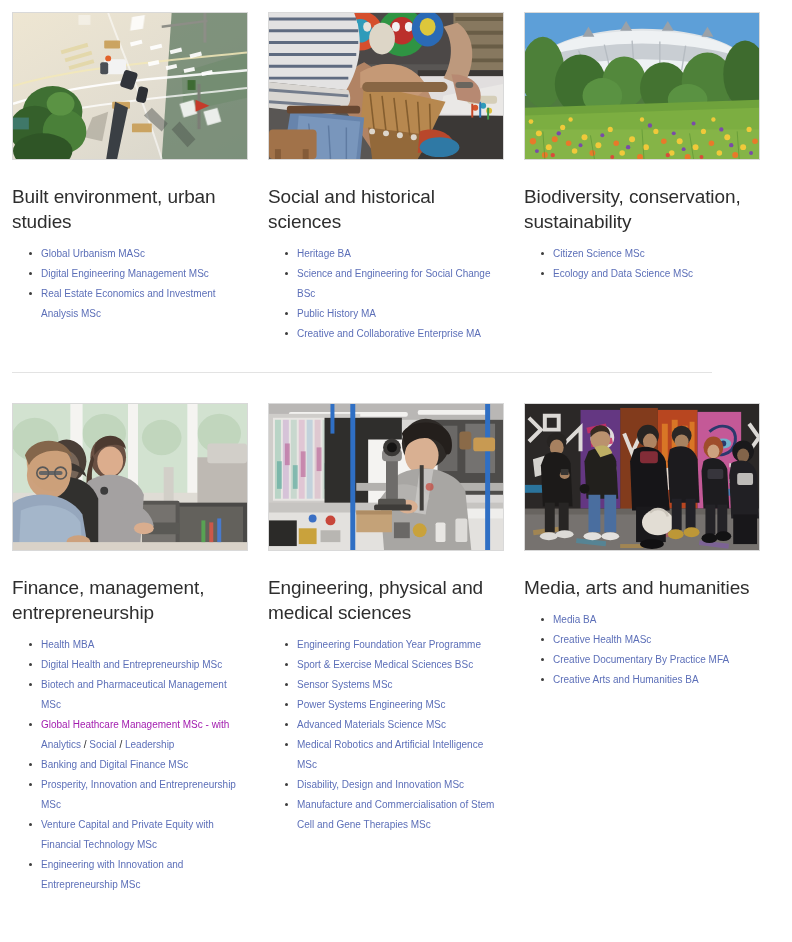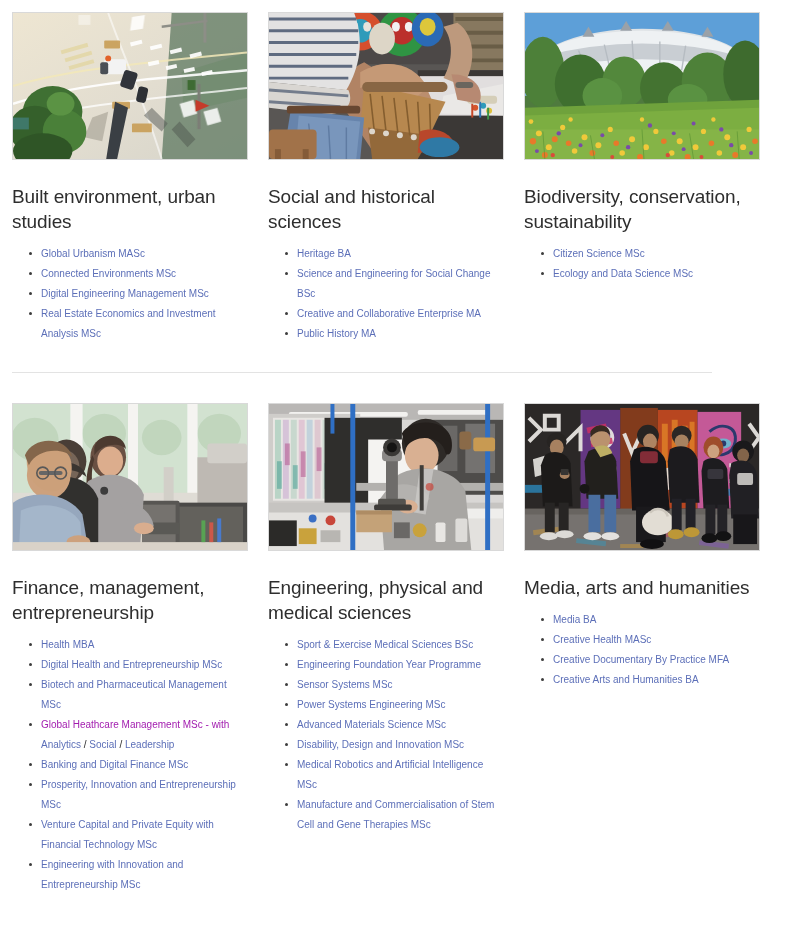--- a/index.html
+++ b/index.html
@@ -163,21 +163,20 @@
           <rect x="186" y="72" width="3" height="46" fill="#7c7d76"></rect>
           <polygon points="184,88 198,94 184,100" fill="#c53b2a"></polygon>
           <rect x="176" y="68" width="8" height="10" fill="#3e6b33"></rect>
           <rect x="192" y="0" width="3" height="30" fill="#8d8e87"></rect>
           <path d="M150 14 L196 8" stroke="#8d8e87" stroke-width="2.5" fill="none"></path>
         </svg>
       </div>
       <div class="card-title">Built environment, urban studies</div>
       <ul class="links">
         <li><a href="#">Global Urbanism MASc</a></li>
-        <li><a href="#">Connected Environments MSc</a></li>
         <li><a href="#">Digital Engineering Management MSc</a></li>
         <li><a href="#">Real Estate Economics and Investment Analysis MSc</a></li>
       </ul>
     </div>
 
     <div class="card">
       <div class="thumb">
         <svg viewBox="0 0 236 148" preserveAspectRatio="none">
           <rect width="236" height="148" fill="#5c5a58"></rect>
           <rect x="0" y="0" width="236" height="52" fill="#4e4b4a"></rect>
@@ -266,22 +265,22 @@
           <rect x="34" y="138" width="6" height="10" fill="#8a5f3a"></rect>
           <path d="M152 120 C168 114 186 122 188 136 L150 142 Z" fill="#c24a2c"></path>
           <ellipse cx="172" cy="136" rx="20" ry="10" fill="#2f7fae"></ellipse>
           <rect x="0" y="0" width="236" height="148" fill="#2b2320" opacity="0.06"></rect>
         </svg>
       </div>
       <div class="card-title">Social and historical sciences</div>
       <ul class="links">
         <li><a href="#">Heritage BA</a></li>
         <li><a href="#">Science and Engineering for Social Change BSc</a></li>
+        <li><a href="#">Public History MA</a></li>
         <li><a href="#">Creative and Collaborative Enterprise MA</a></li>
-        <li><a href="#">Public History MA</a></li>
       </ul>
     </div>
 
     <div class="card">
       <div class="thumb">
         <svg viewBox="0 0 236 148" preserveAspectRatio="none">
           <rect width="236" height="148" fill="#7fb4e0"></rect>
           <rect width="236" height="36" fill="#5d9fd8"></rect>
           <ellipse cx="118" cy="58" rx="110" ry="42" fill="#dfe3e6"></ellipse>
           <ellipse cx="118" cy="52" rx="104" ry="34" fill="#eef1f3"></ellipse>
@@ -575,27 +574,27 @@
             <rect x="188" y="116" width="12" height="24" rx="2" fill="#dedcd9"></rect>
             <circle cx="62" cy="118" r="5" fill="#c8463a"></circle>
             <circle cx="44" cy="116" r="4" fill="#3a6fc4"></circle>
           </g>
           <rect x="192" y="28" width="12" height="18" rx="3" fill="#8a6a48"></rect>
           <rect x="206" y="34" width="22" height="14" rx="3" fill="#c89a52"></rect>
         </svg>
       </div>
       <div class="card-title">Engineering, physical and medical sciences</div>
       <ul class="links">
+        <li><a href="#">Engineering Foundation Year Programme</a></li>
         <li><a href="#">Sport &amp; Exercise Medical Sciences BSc</a></li>
-        <li><a href="#">Engineering Foundation Year Programme</a></li>
         <li><a href="#">Sensor Systems MSc</a></li>
         <li><a href="#">Power Systems Engineering MSc</a></li>
         <li><a href="#">Advanced Materials Science MSc</a></li>
+        <li><a href="#">Medical Robotics and Artificial Intelligence MSc</a></li>
         <li><a href="#">Disability, Design and Innovation MSc</a></li>
-        <li><a href="#">Medical Robotics and Artificial Intelligence MSc</a></li>
         <li><a href="#">Manufacture and Commercialisation of Stem Cell and Gene Therapies MSc</a></li>
       </ul>
     </div>
 
     <div class="card">
       <div class="thumb">
         <svg viewBox="0 0 236 148" preserveAspectRatio="none">
           <rect width="236" height="148" fill="#3a3634"></rect>
           <rect x="0" y="0" width="236" height="112" fill="#2e2b2a"></rect>
           <rect x="96" y="4" width="38" height="104" fill="#8a3f1e"></rect>

